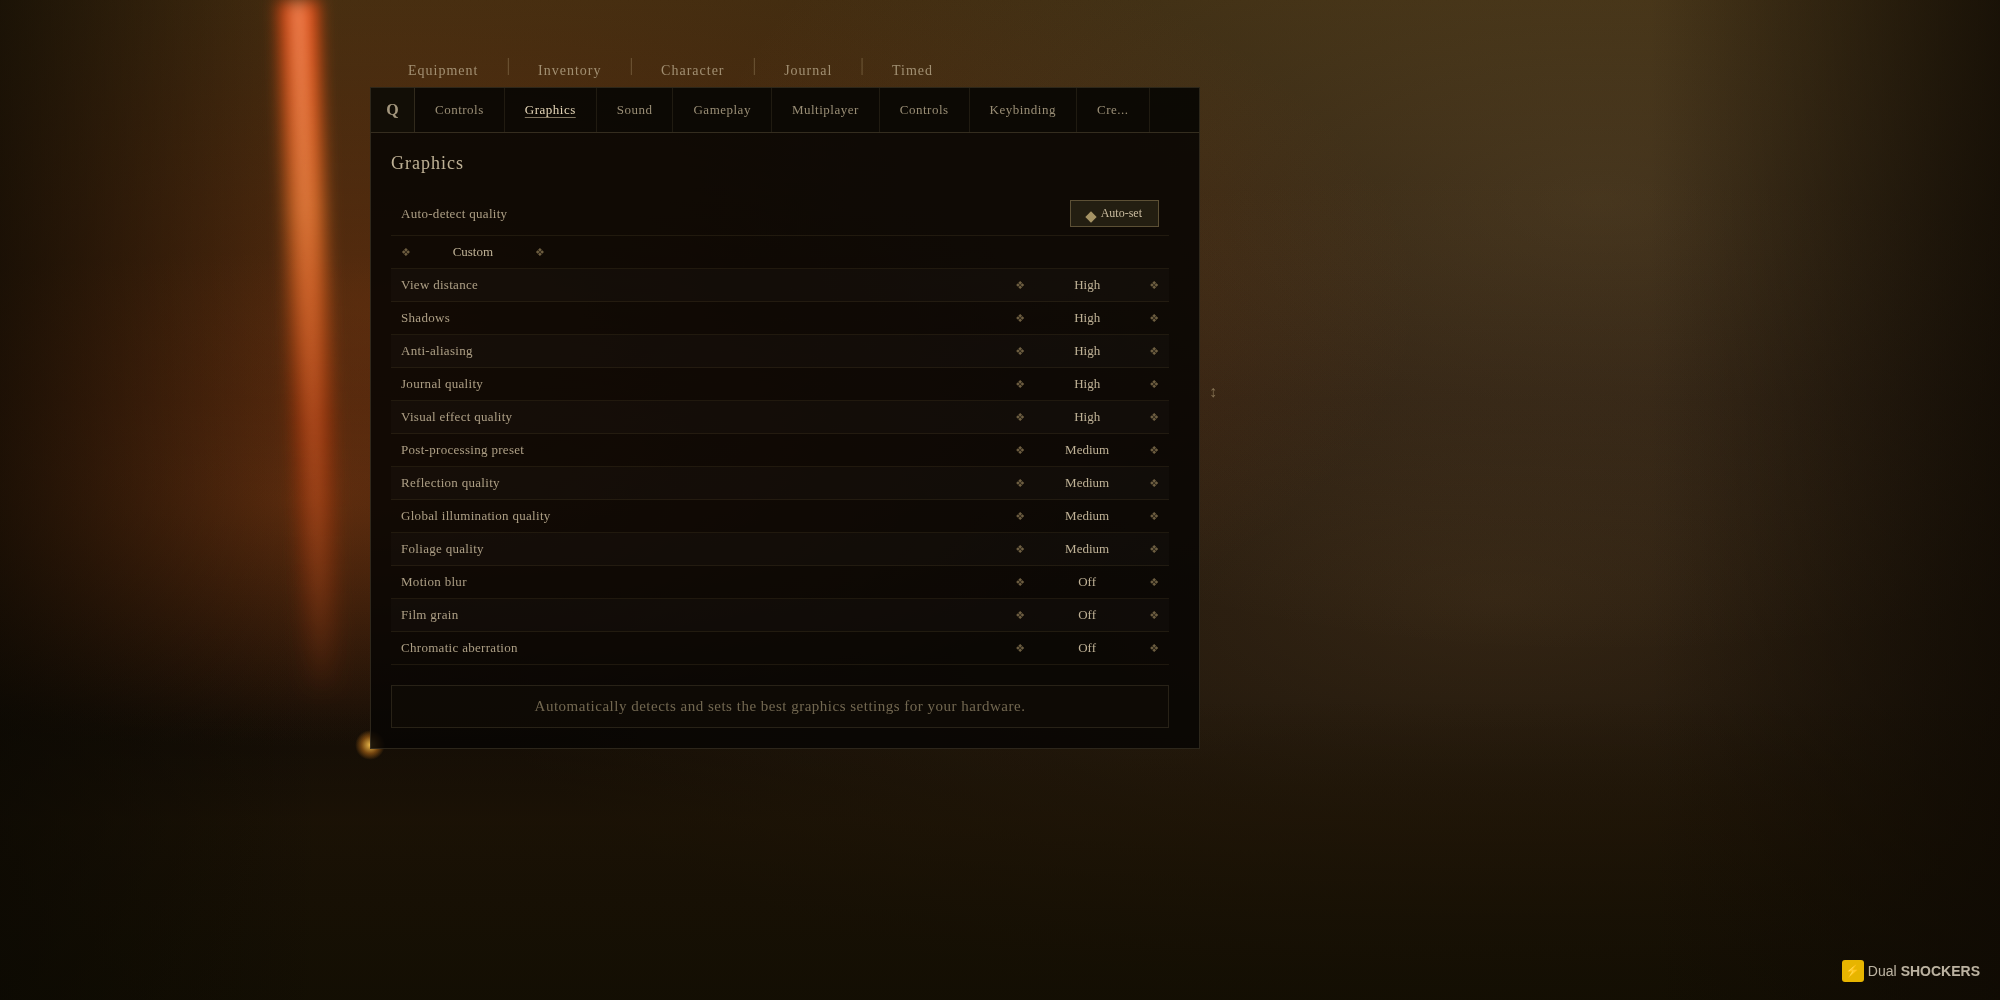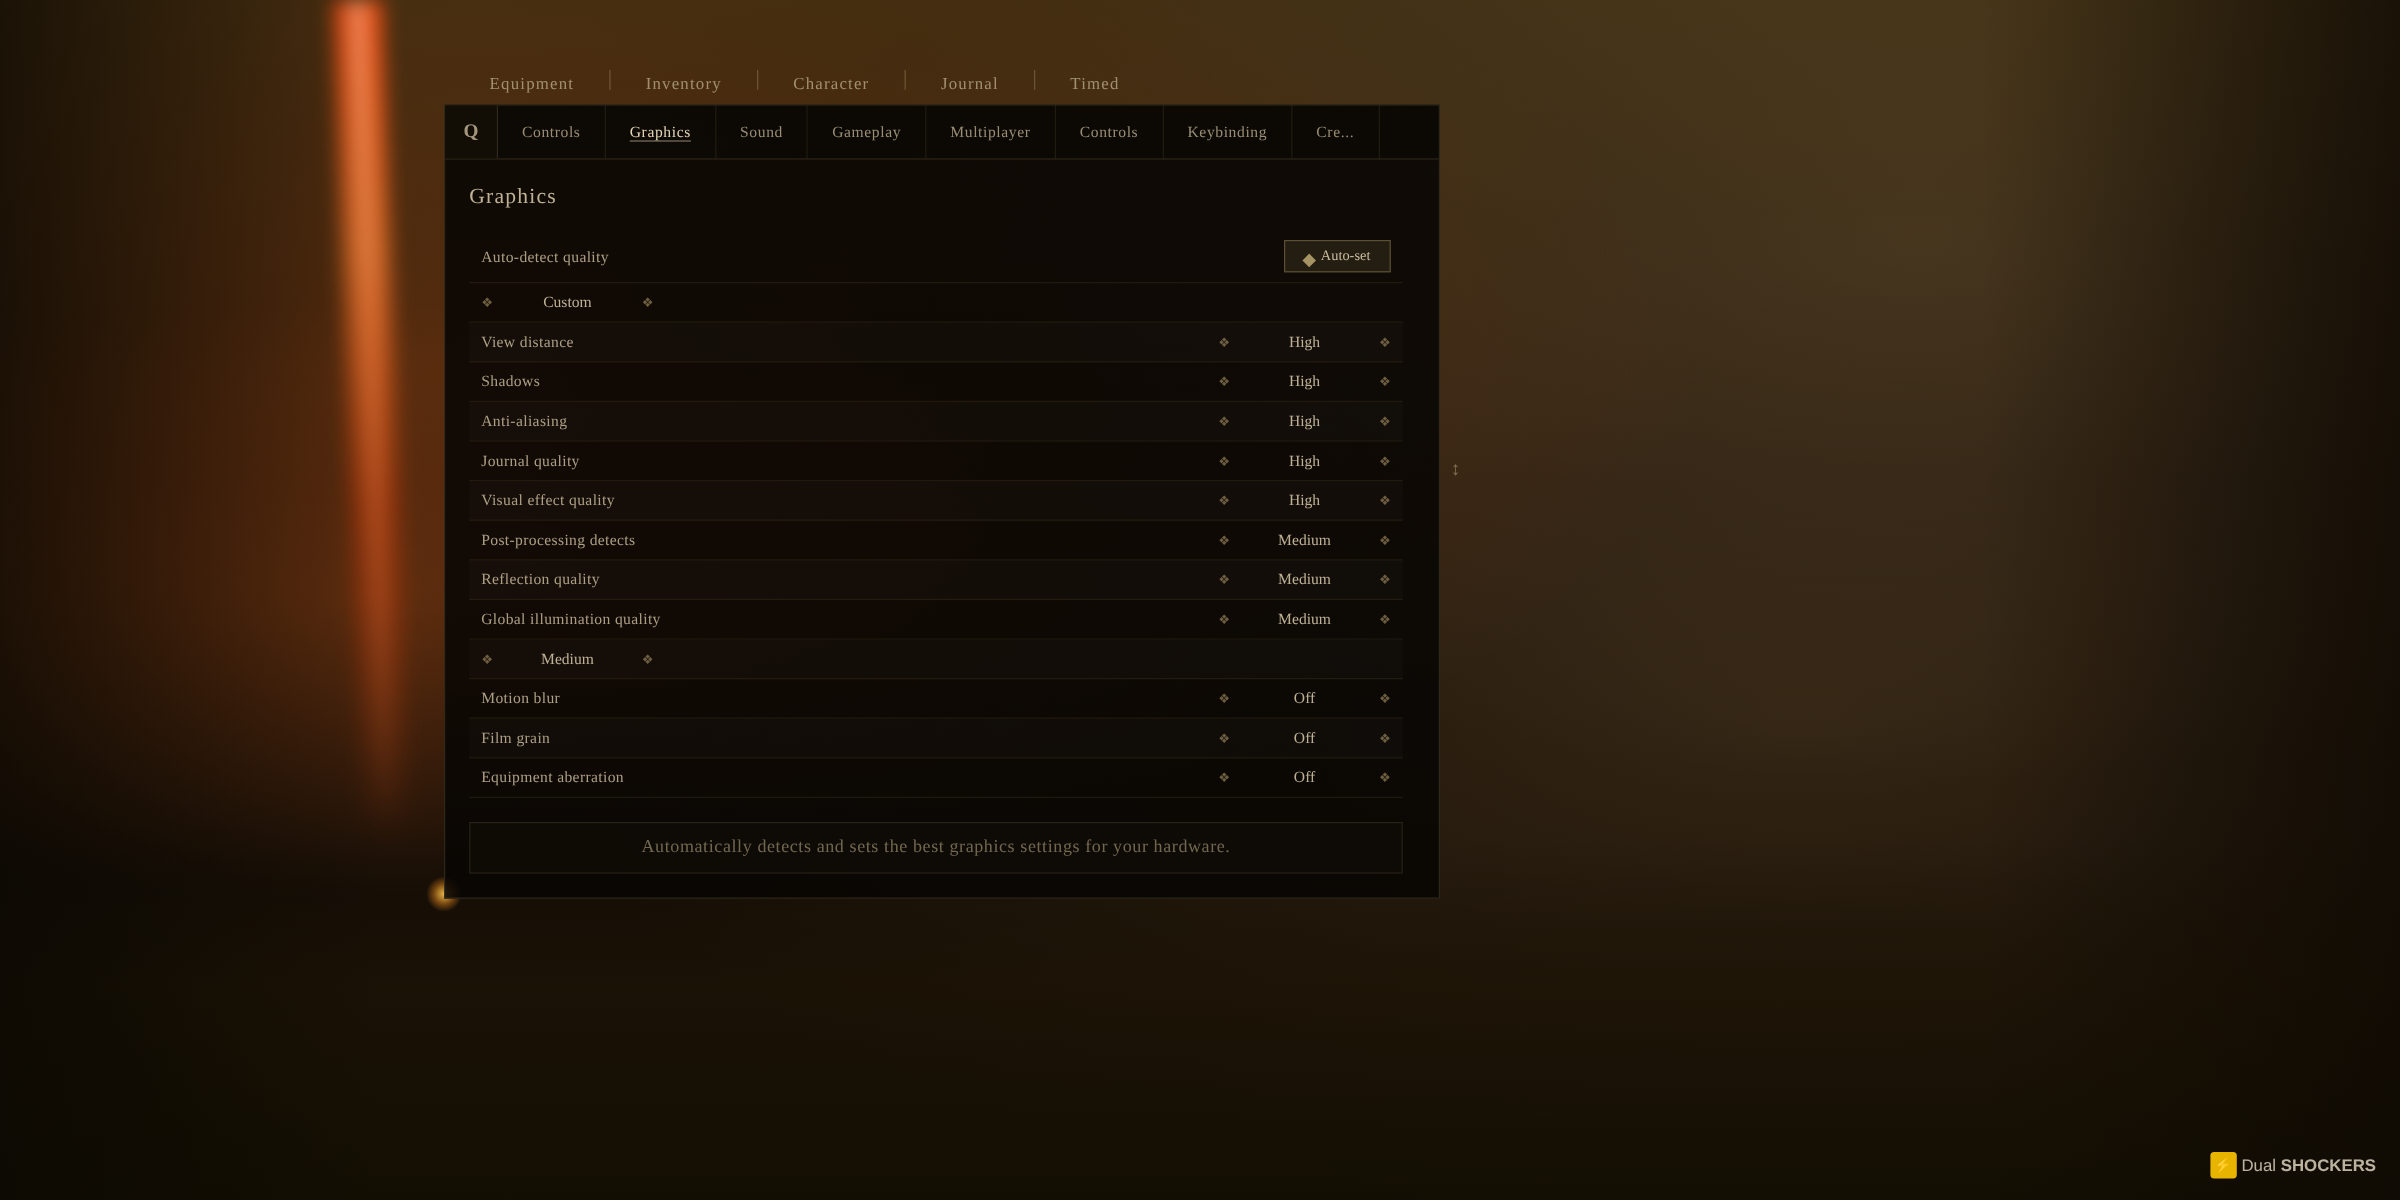--- a/index.html
+++ b/index.html
@@ -401,56 +401,57 @@
       <span class="setting-value">High</span>
       <span class="setting-right-arrow">❖</span>
     </div>
         <div class="settings-row">
       <span class="setting-name">Visual effect quality</span>
       <span class="setting-left-arrow">❖</span>
       <span class="setting-value">High</span>
       <span class="setting-right-arrow">❖</span>
     </div>
         <div class="settings-row">
-      <span class="setting-name">Post-processing detects</span>
+      <span class="setting-name">Post-processing preset</span>
       <span class="setting-left-arrow">❖</span>
       <span class="setting-value">Medium</span>
       <span class="setting-right-arrow">❖</span>
     </div>
         <div class="settings-row">
       <span class="setting-name">Reflection quality</span>
       <span class="setting-left-arrow">❖</span>
       <span class="setting-value">Medium</span>
       <span class="setting-right-arrow">❖</span>
     </div>
         <div class="settings-row">
       <span class="setting-name">Global illumination quality</span>
       <span class="setting-left-arrow">❖</span>
       <span class="setting-value">Medium</span>
       <span class="setting-right-arrow">❖</span>
     </div>
         <div class="settings-row">
+      <span class="setting-name">Foliage quality</span>
       <span class="setting-left-arrow">❖</span>
       <span class="setting-value">Medium</span>
       <span class="setting-right-arrow">❖</span>
     </div>
         <div class="settings-row">
       <span class="setting-name">Motion blur</span>
       <span class="setting-left-arrow">❖</span>
       <span class="setting-value">Off</span>
       <span class="setting-right-arrow">❖</span>
     </div>
         <div class="settings-row">
       <span class="setting-name">Film grain</span>
       <span class="setting-left-arrow">❖</span>
       <span class="setting-value">Off</span>
       <span class="setting-right-arrow">❖</span>
     </div>
         <div class="settings-row">
-      <span class="setting-name">Equipment aberration</span>
+      <span class="setting-name">Chromatic aberration</span>
       <span class="setting-left-arrow">❖</span>
       <span class="setting-value">Off</span>
       <span class="setting-right-arrow">❖</span>
     </div>
       </div>
 
     <div class="scroll-indicator">↕</div>
 
     <div class="description-bar">
       <div class="description-text">Automatically detects and sets the best graphics settings for your hardware.</div>

